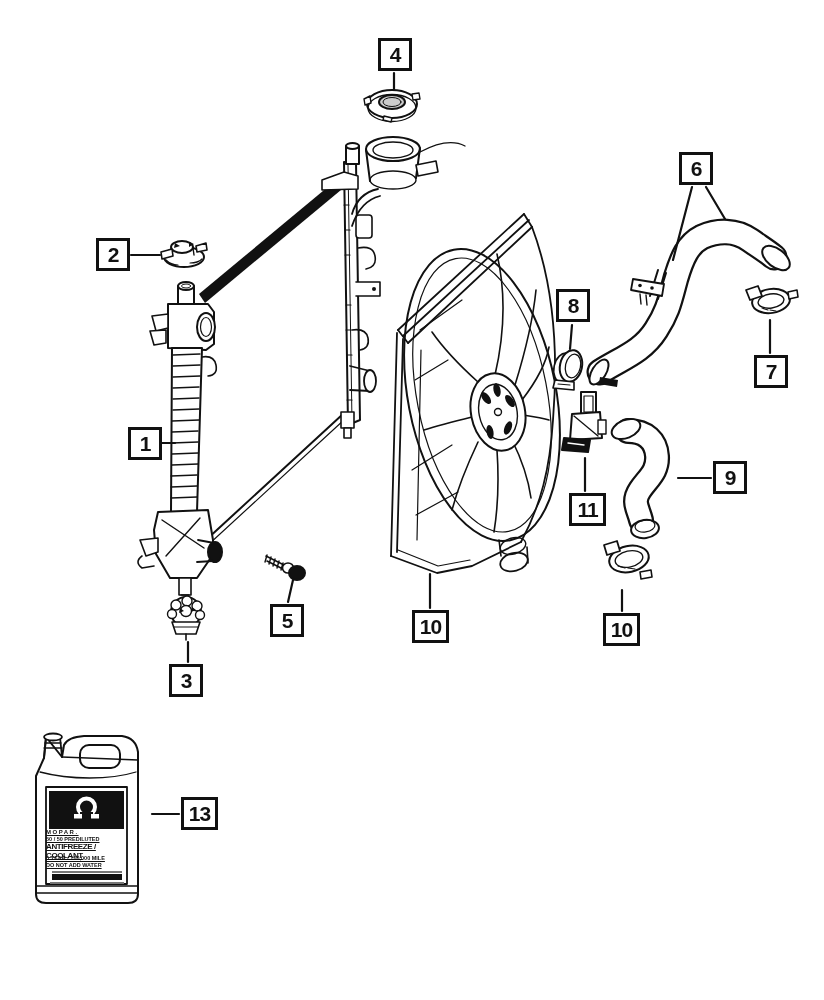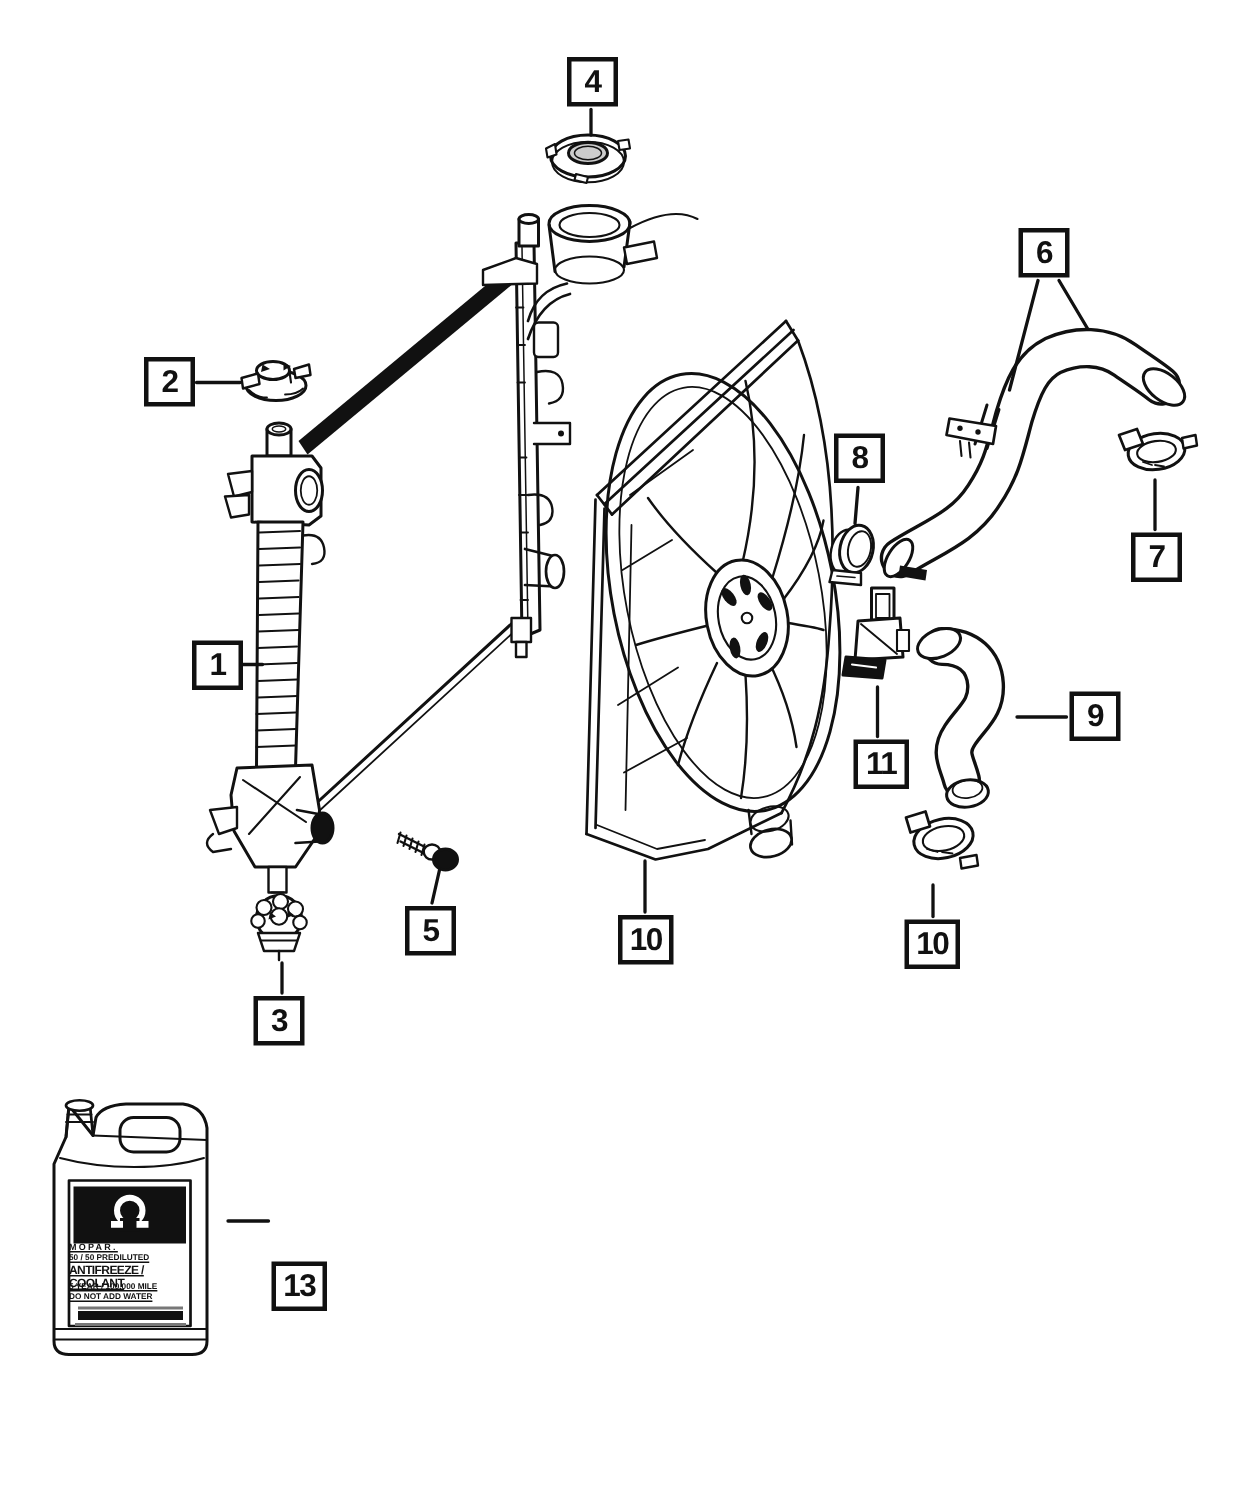--- a/index.html
+++ b/index.html
@@ -306,21 +306,21 @@
   <div class="callout" style="left:169px;top:664px;">3</div>
   <div class="callout" style="left:378px;top:38px;">4</div>
   <div class="callout" style="left:270px;top:604px;">5</div>
   <div class="callout" style="left:679px;top:152px;">6</div>
   <div class="callout" style="left:754px;top:355px;">7</div>
   <div class="callout" style="left:556px;top:289px;">8</div>
   <div class="callout" style="left:713px;top:461px;">9</div>
   <div class="callout wide" style="left:603px;top:613px;text-align:center;">10</div>
   <div class="callout wide" style="left:569px;top:493px;">11</div>
   <div class="callout wide" style="left:412px;top:610px;">10</div>
-  <div class="callout wide" style="left:181px;top:797px;margin-top:44px;">13</div>
+  <div class="callout wide" style="left:181px;top:797px;">13</div>
 
   <div class="jug-text jt-brand">MOPAR.</div>
   <div class="jug-text jt-l1">50 / 50 PREDILUTED</div>
   <div class="jug-text jt-l2">ANTIFREEZE / COOLANT</div>
   <div class="jug-text jt-l3">5 YEAR / 100,000 MILE</div>
   <div class="jug-text jt-l4">DO NOT ADD WATER</div>
 
   <div class="bar light" style="left:52px;top:871px;width:70px;height:2px;"></div>
   <div class="bar" style="left:52px;top:874px;width:70px;height:6px;"></div>
   <div class="bar light" style="left:50px;top:881.5px;width:74px;height:2px;"></div>

